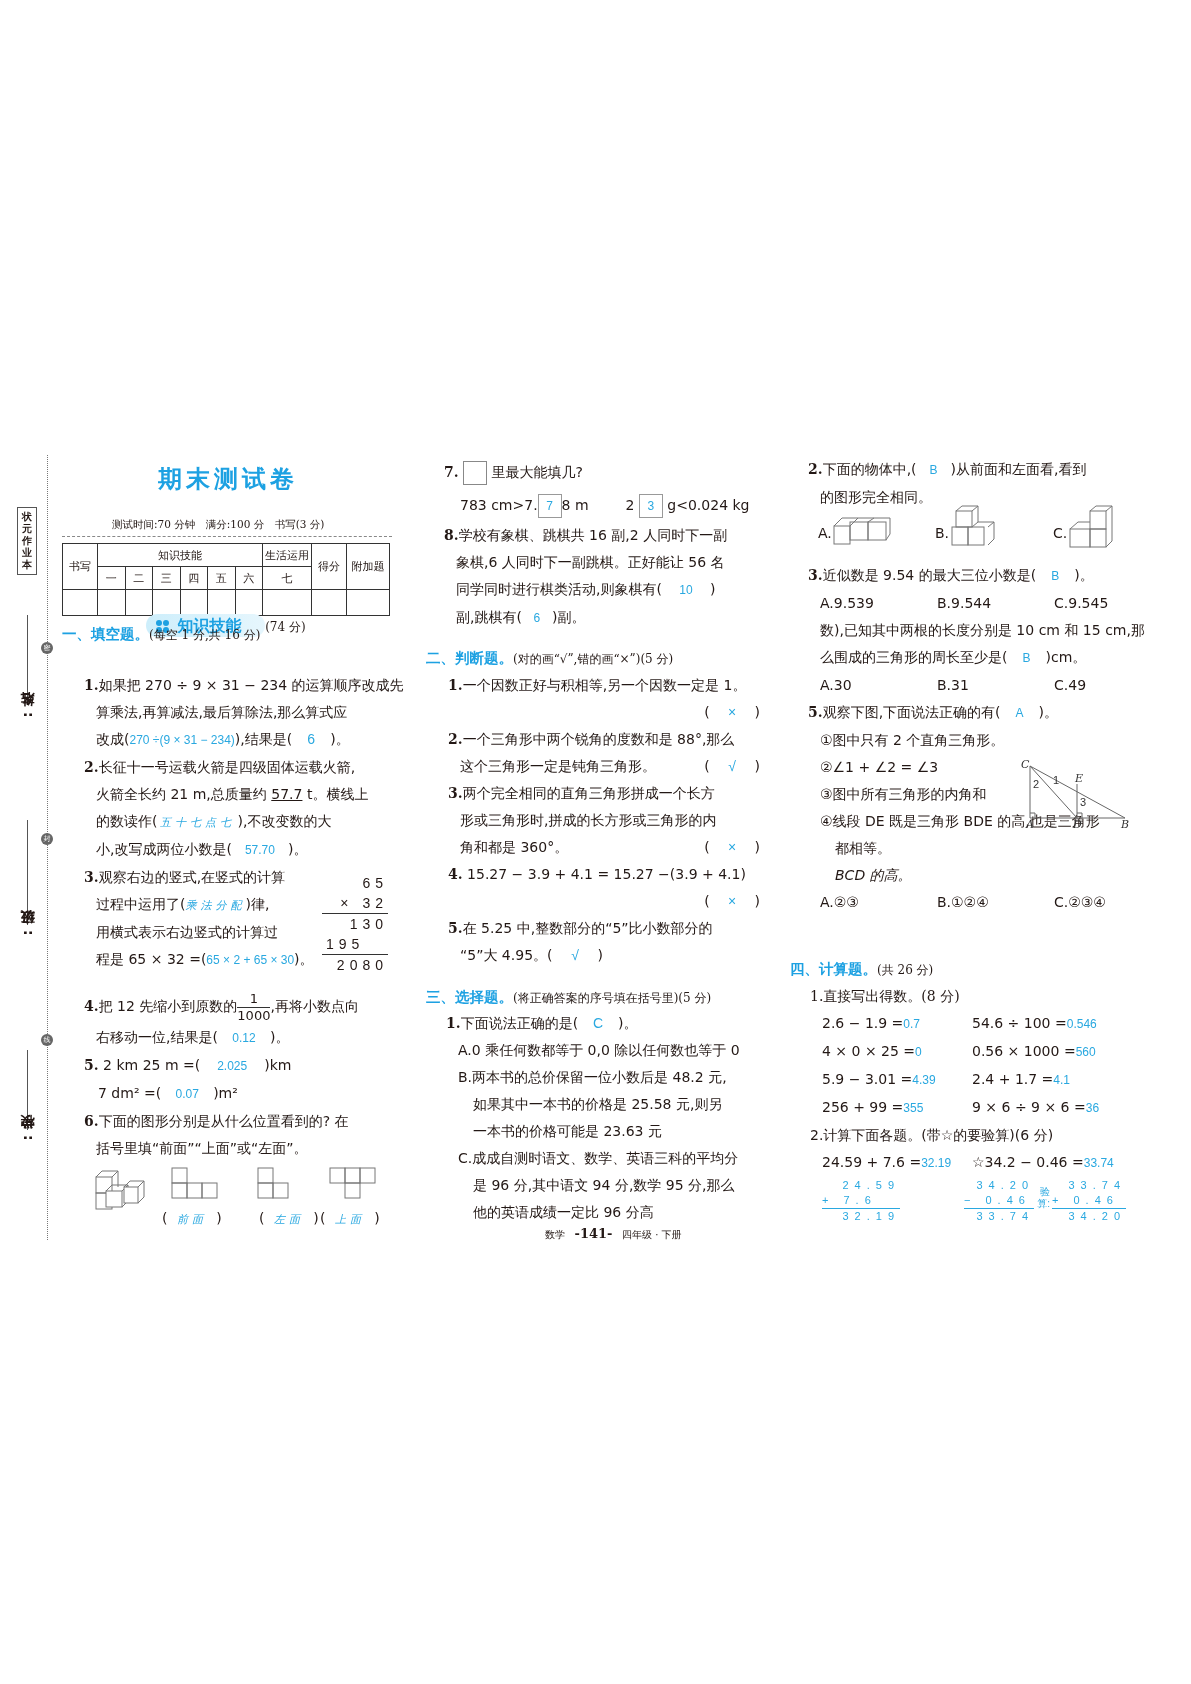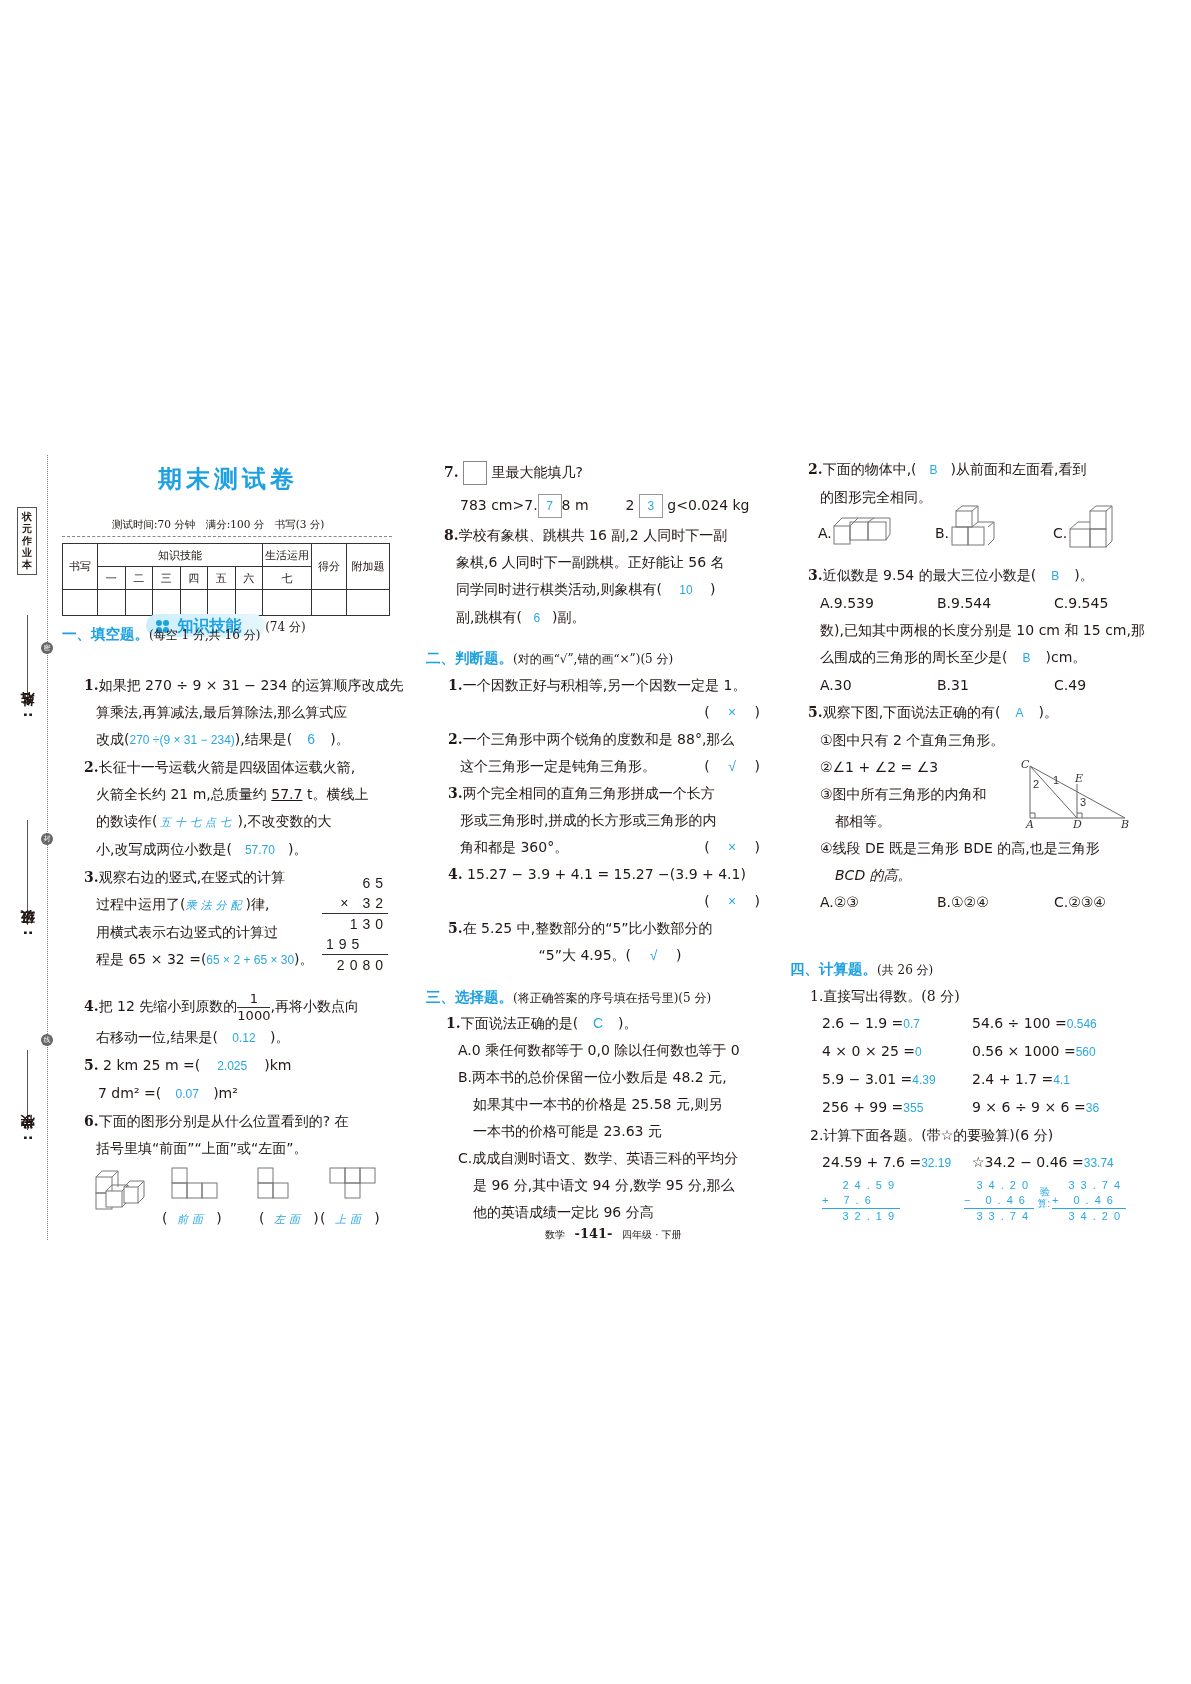--- a/index.html
+++ b/index.html
@@ -220,21 +220,21 @@
         <span>角和都是 360°。</span>
         <span>( <span class="ans paren-ans" style="width:36px;">×</span> )</span>
       </div>
   </div>
   <div>
     <div class="line"><span class="num">4.</span><span> 15.27 − 3.9 + 4.1 = 15.27 −(3.9 + 4.1)</span></div>
     <div class="line" style="text-align:right;">( <span class="ans paren-ans" style="width:36px;">×</span> )</div>
   </div>
   <div>
     <div class="line"><span class="num">5.</span><span>在 5.25 中,整数部分的“5”比小数部分的</span></div>
-    <div class="line" style="padding-left:12px; display:flex; justify-content:center;">
+    <div class="line" style="padding-left:12px; display:flex; justify-content:flex-start;">
         <span>“5”大 4.95。</span>
         <span>( <span class="ans paren-ans" style="width:36px;">√</span> )</span>
       </div>
   </div>
 </div>
 
 <div class="abs line" style="left:426px; top:984px;">
   <span class="sec-title">三、选择题。</span><span class="sec-note">(将正确答案的序号填在括号里)(5 分)</span>
 </div>
 
@@ -300,22 +300,22 @@
   <div class="line" style="padding-left:12px;"><span>么围成的三角形的周长至少是(</span><span class="ans paren-ans" style="width:38px;font-size:12px;">B</span><span>)cm。</span></div>
   <div class="line" style="padding-left:12px; display:flex;">
       <span style="width:117px;">A.30</span>
       <span style="width:117px;">B.31</span>
       <span>C.49</span>
     </div>
   <div class="line"><span class="num">5.</span><span>观察下图,下面说法正确的有(</span><span class="ans paren-ans" style="width:38px;font-size:12px;">A</span><span>)。</span></div>
   <div class="line" style="padding-left:12px;">①图中只有 2 个直角三角形。</div>
   <div class="line" style="padding-left:12px;">②∠1 + ∠2 = ∠3</div>
   <div class="line" style="padding-left:12px;">③图中所有三角形的内角和</div>
+  <div class="line" style="padding-left:12px;">④线段 DE 既是三角形 BDE 的高,也是三角形</div>
   <div class="line" style="padding-left:27px;">都相等。</div>
-  <div class="line" style="padding-left:12px;">④线段 DE 既是三角形 BDE 的高,也是三角形</div>
   <div class="line" style="padding-left:27px; font-style:italic;">BCD 的高。</div>
   <div class="line" style="padding-left:12px; display:flex;">
       <span style="width:117px;">A.②③</span>
       <span style="width:117px;">B.①②④</span>
       <span>C.②③④</span>
     </div>
 </div>
 
 <svg class="abs" style="left:1020px; top:758px;" width="110" height="70" font-family="DejaVu Serif, serif" font-size="11">
   <g fill="none" stroke="#666" stroke-width="1">

